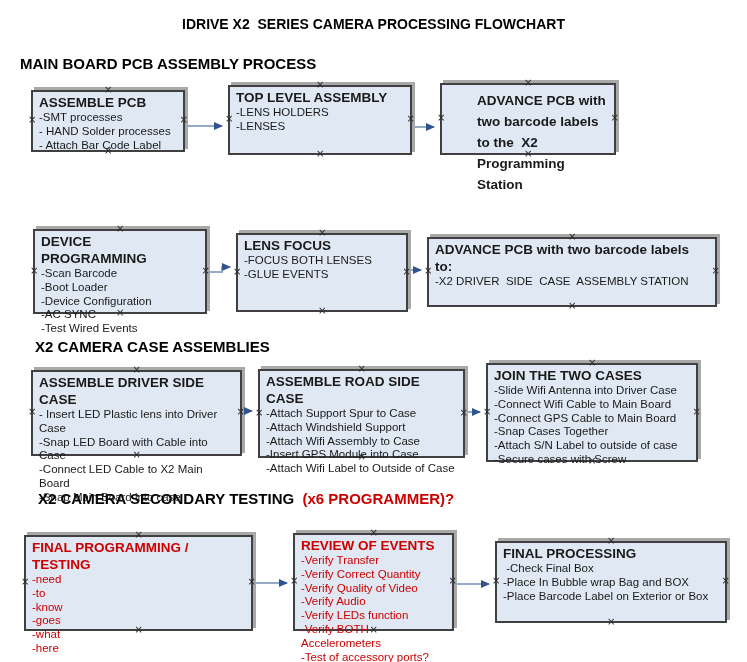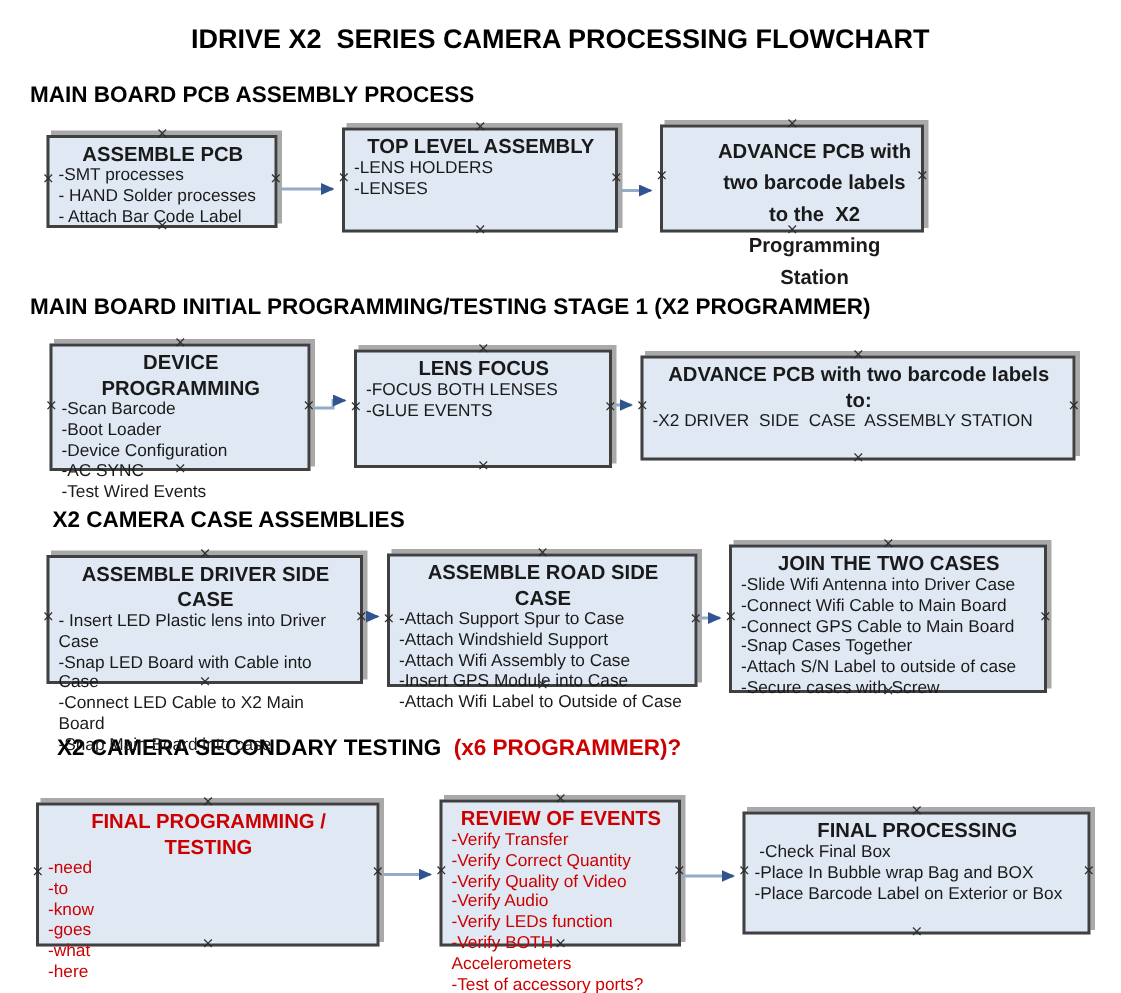--- a/index.html
+++ b/index.html
@@ -2,34 +2,34 @@
 <html style="--box-fill: #dfe8f3; --box-border: #404040; --connector-line: #94abc8; --connector-arrowhead: #31538f; --red-text: #cc0000;"><head>
 <meta charset="utf-8">
 <style>
   html,body{margin:0;padding:0;background:#ffffff;}
   #canvas{
     position:relative;width:747px;height:662px;background:#fff;overflow:hidden;
     font-family:"Liberation Sans","DejaVu Sans",sans-serif;color:#1a1a1a;
   }
   .page-title{
     position:absolute;left:0;top:16px;width:747px;text-align:center;
-    font-size:18px;font-weight:bold;color:#000;white-space:pre;
+    font-size:14px;font-weight:bold;color:#000;white-space:pre;
   }
   .section-heading{
     position:absolute;font-size:15px;font-weight:bold;color:#000;white-space:pre;
   }
   .red{color:var(--red-text,#cc0000);}
   .box{
     position:absolute;box-sizing:border-box;
     background:var(--box-fill,#dfe8f3);
     border:2px solid var(--box-border,#404040);
     box-shadow:3px -3px 0 #a9a9a9;
     padding:2px 5px 2px 6px;overflow:visible;
   }
-  .box-title{font-size:13.5px;font-weight:bold;line-height:17px;white-space:pre-wrap;text-align:center;}
+  .box-title{font-size:13.5px;font-weight:bold;line-height:17px;white-space:pre-wrap;}
   .box-title.roomy{line-height:21px;padding-top:3px;margin-left:29px;}
   .box-line{font-size:11.5px;line-height:13.8px;white-space:pre-wrap;}
   .arrows{position:absolute;left:0;top:0;pointer-events:none;}
   .arrows line,.arrows polyline{
     stroke:var(--connector-line,#94abc8);stroke-width:2;fill:none;
   }
   .arrows marker path{fill:var(--connector-arrowhead,#31538f);}
   .handle{
     position:absolute;font-size:10px;line-height:8px;color:#2b2b2b;
     font-family:"DejaVu Sans",sans-serif;pointer-events:none;
@@ -40,21 +40,20 @@
   .h-r{right:-5px;top:50%;margin-top:-5px;}
 </style>
 </head>
 <body>
 
 <div id="canvas">
 
   <div class="page-title">IDRIVE X2  SERIES CAMERA PROCESSING FLOWCHART</div>
 
   <div class="section-heading" style="left:20px;top:55px;">MAIN BOARD PCB ASSEMBLY PROCESS</div>
-  <div class="section-heading" style="left:20px;top:196px;">MAIN BOARD INITIAL PROGRAMMING/TESTING STAGE 1 (X2 PROGRAMMER)</div>
   <div class="section-heading" style="left:35px;top:338px;">X2 CAMERA CASE ASSEMBLIES</div>
   <div class="section-heading" style="left:38px;top:490px;"><span>X2 CAMERA SECONDARY TESTING  </span><span class="red">(x6 PROGRAMMER)?</span></div>
 
   <div class="box" style="left:31px;top:90px;width:154px;height:62px;">
     <div class="box-title">ASSEMBLE PCB</div>
     <div class="box-line">-SMT processes</div>
     <div class="box-line">- HAND Solder processes</div>
     <div class="box-line">- Attach Bar Code Label</div>
   <span class="handle h-t">×</span>
       <span class="handle h-b">×</span>

